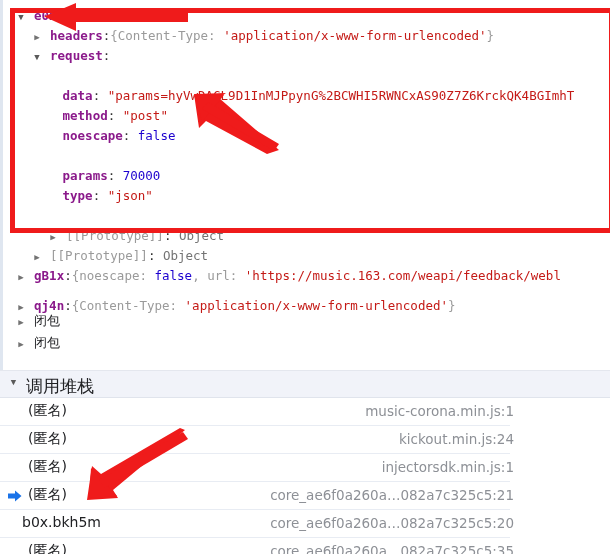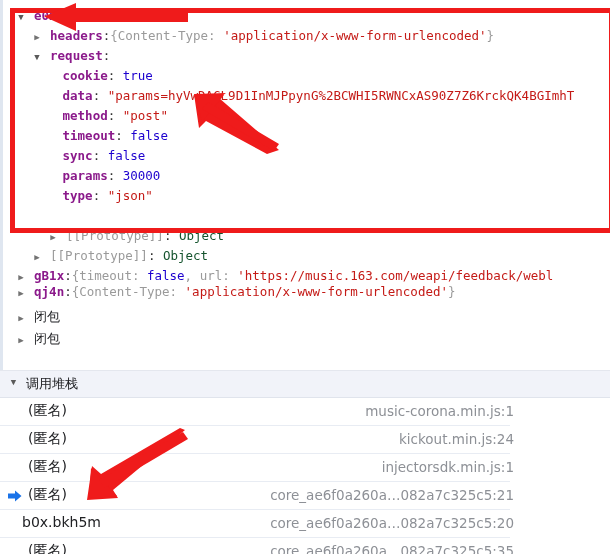--- a/index.html
+++ b/index.html
@@ -37,41 +37,41 @@
   .row {
     position: absolute;
     left: 0;
     width: 610px;
     height: 20px;
     line-height: 20px;
     white-space: nowrap;
     font-family: "DejaVu Sans Mono", "Liberation Mono", monospace;
     font-size: 12.5px;
   }
-  .row.tall { height: 22px; line-height: 22px; }
+  .row.tall { height: 22px; line-height: 30px; }
 
   .tri {
     display: inline-block;
     width: 11px;
     color: #737373;
     font-size: 9px;
     text-align: center;
     vertical-align: middle;
   }
   .tri.open { color: #5a5a5a; }
 
   .prop {
     color: #8b1a8b;
     font-weight: bold;
   }
   .punct { color: #303030; }
   .str   { color: #c41a16; }
   .num, .bool { color: #1c00cf; }
   .grey  { color: #9a9a9a; }
-  .obj   { color: #14532d; }
+  .obj   { color: #737373; }
   .cjk {
     font-family: "DejaVu Sans", "Liberation Sans", sans-serif;
     font-size: 13px;
     color: #202124;
   }
   .winlbl {
     position: absolute;
     right: 0;
     color: #3b3b3b;
     font-family: "DejaVu Sans Mono", "Liberation Mono", monospace;
@@ -99,21 +99,21 @@
     position: absolute;
     left: 8px; top: 6px;
     font-size: 9px;
     color: #5a5a5a;
     width: 11px;
   }
   #cs-title {
     position: absolute;
     left: 26px; top: 4px;
     font-family: "DejaVu Sans", "Liberation Sans", sans-serif;
-    font-size: 13px;
+    font-size: 17px;
     color: #202124;
   }
   .cs-row {
     position: absolute;
     left: 0;
     width: 510px;
     height: 28px;
     border-bottom: 1px solid #e8ecf3;
     box-sizing: border-box;
   }
@@ -171,48 +171,40 @@
     <span class="tri open">▼</span>
     <span class="prop">request</span><span class="punct">:</span>
   </div>
 
   <div class="row" style="top:26px">
     <span style="display:inline-block;width:24px"></span>
     <span class="tri">▶</span>
     <span class="prop">headers</span><span class="punct">:</span><span class="grey">{Content-Type: </span><span class="str">'application/x-www-form-urlencoded'</span><span class="grey">}</span>
   </div>
 
-  <div class="row" style="top:66px">
-    <span style="display:inline-block;width:55px"></span>
-    <span class="prop">cookie</span><span class="punct">: </span><span class="bool">true</span>
-  </div>
 
   <div class="row" style="top:86px">
     <span style="display:inline-block;width:55px"></span>
     <span class="prop">data</span><span class="punct">: </span><span class="str">"params=hyVwDACL9D1InMJPpynG%2BCWHI5RWNCxAS90Z7Z6KrckQK4BGImhT</span>
   </div>
 
   <div class="row" style="top:106px">
     <span style="display:inline-block;width:55px"></span>
     <span class="prop">method</span><span class="punct">: </span><span class="str">"post"</span>
   </div>
 
   <div class="row" style="top:126px">
     <span style="display:inline-block;width:55px"></span>
-    <span class="prop">timeout</span><span class="punct">: </span><span class="bool">false</span>
-  </div>
-
-  <div class="row" style="top:146px">
-    <span style="display:inline-block;width:55px"></span>
-    <span class="prop">sync</span><span class="punct">: </span><span class="bool">false</span>
-  </div>
+    <span class="prop">noescape</span><span class="punct">: </span><span class="bool">false</span>
+  </div>
+
 
   <div class="row" style="top:166px">
     <span style="display:inline-block;width:55px"></span>
-    <span class="prop">params</span><span class="punct">: </span><span class="num">30000</span>
+    <span class="prop">params</span><span class="punct">: </span><span class="num">70000</span>
   </div>
 
   <div class="row" style="top:186px">
     <span style="display:inline-block;width:55px"></span>
     <span class="prop">type</span><span class="punct">: </span><span class="str">"json"</span>
   </div>
 
 
   <div class="row" style="top:226px">
     <span style="display:inline-block;width:40px"></span>
@@ -222,24 +214,24 @@
 
   <div class="row" style="top:246px">
     <span style="display:inline-block;width:24px"></span>
     <span class="tri">▶</span>
     <span class="grey">[[Prototype]]</span><span class="punct">: </span><span class="obj">Object</span>
   </div>
 
   <div class="row" style="top:266px">
     <span style="display:inline-block;width:8px"></span>
     <span class="tri">▶</span>
-    <span class="prop">gB1x</span><span class="punct">:</span><span class="grey">{timeout: </span><span class="bool">false</span><span class="grey">, url: </span><span class="str">'https://music.163.com/weapi/feedback/webl</span>
-  </div>
-
-  <div class="row" style="top:282px">
+    <span class="prop">gB1x</span><span class="punct">:</span><span class="grey">{noescape: </span><span class="bool">false</span><span class="grey">, url: </span><span class="str">'https://music.163.com/weapi/feedback/webl</span>
+  </div>
+
+  <div class="row" style="top:296px">
     <span style="display:inline-block;width:8px"></span>
     <span class="tri">▶</span>
     <span class="prop">qj4n</span><span class="punct">:</span><span class="grey">{Content-Type: </span><span class="str">'application/x-www-form-urlencoded'</span><span class="grey">}</span>
   </div>
 
   <div class="row tall" style="top:306px">
     <span style="display:inline-block;width:8px"></span>
     <span class="tri">▶</span>
     <span class="cjk">闭包</span>
   </div>

